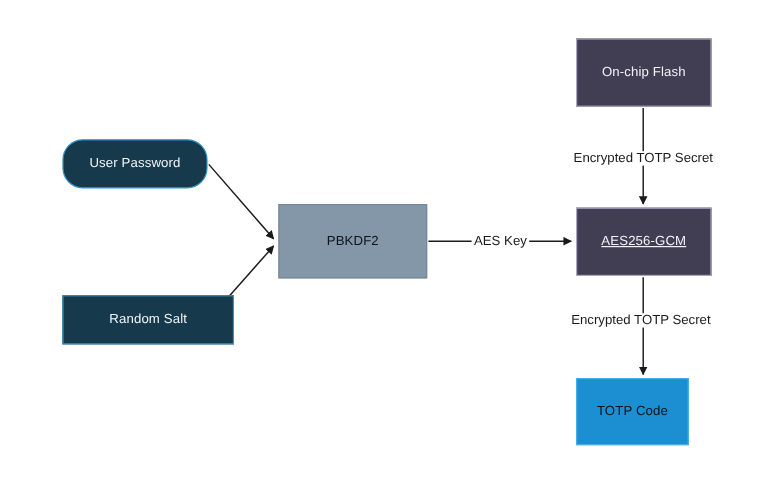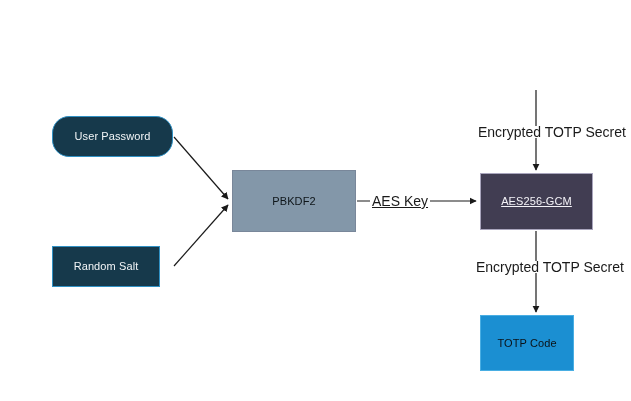--- a/index.html
+++ b/index.html
@@ -46,21 +46,21 @@
     color: #F3F2F7;
   }
   .node-blue {
     background: #1B8FD2;
     border: 1px solid #49AEE3;
     color: #0B1218;
   }
 
   .edge-label {
     position: absolute;
-    font-size: 14px;
+    font-size: 11px;
     line-height: 12px;
     color: #1A1A1A;
     background: #ffffff;
     padding: 0 2px;
     white-space: nowrap;
     z-index: 4;
     text-align: right;
   }
 
   svg.edges {
@@ -93,36 +93,39 @@
 
     <line x1="536" y1="90" x2="536" y2="170" stroke="#1A1A1A" stroke-width="1.2" marker-end="url(#arrow)"></line>
 
     <line x1="536" y1="231" x2="536" y2="312" stroke="#1A1A1A" stroke-width="1.2" marker-end="url(#arrow)"></line>
   </svg>
 
   <div class="node node-navy" style="left:52px; top:116px; width:121px; height:41px;border-radius:17px;">
     <span>User Password</span>
   </div>
 
-  <div class="node node-navy" style="left:52px; top:246px; width:108px; height:41px;">
+  <div class="node node-navy" style="left:52px; top:246px; width:143px; height:41px;">
     <span>Random Salt</span>
   </div>
 
   <div class="node node-gray" style="left:232px; top:170px; width:124px; height:62px;text-align:right;">
     <span>PBKDF2</span>
   </div>
 
+  <div class="node node-purple" style="left:480px; top:32px; width:113px; height:57px;">
+    <span>On-chip Flash</span>
+  </div>
 
   <div class="node node-purple" style="left:480px; top:173px; width:113px; height:57px;text-decoration:underline;">
     <span>AES256-GCM</span>
   </div>
 
   <div class="node node-blue" style="left:480px; top:315px; width:94px; height:56px;">
     <span>TOTP Code</span>
   </div>
 
-  <div class="edge-label" style="left:370px; top:195px;text-decoration:underline;">AES Key</div>
+  <div class="edge-label" style="left:393px; top:195px;">AES Key</div>
 
   <div class="edge-label" style="left:476px; top:126px;">Encrypted TOTP Secret</div>
 
   <div class="edge-label" style="left:474px; top:261px;">Encrypted TOTP Secret</div>
 
 </div>
 
 </body></html>

